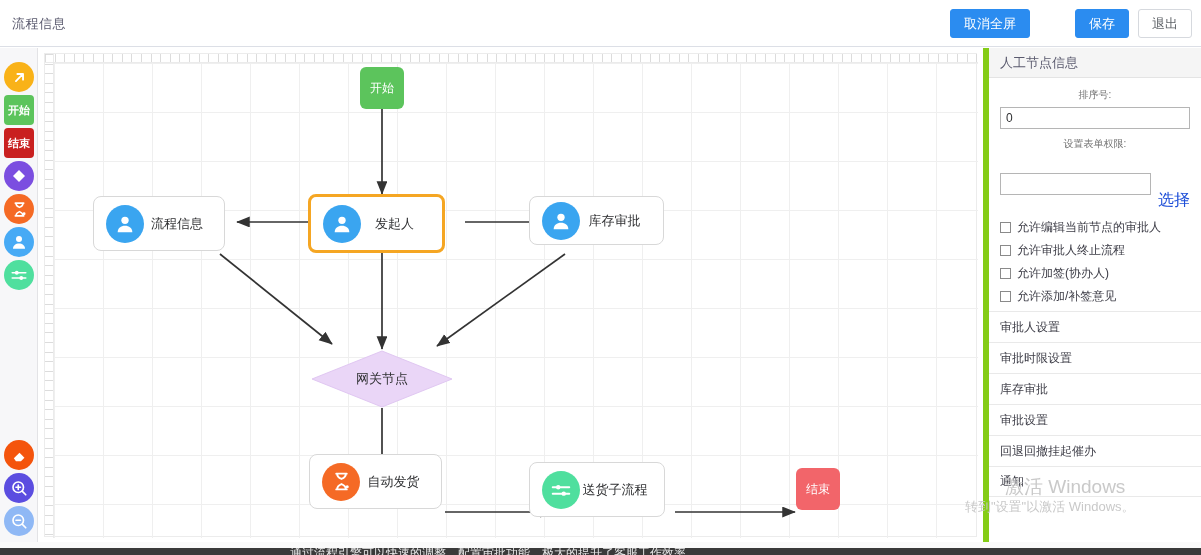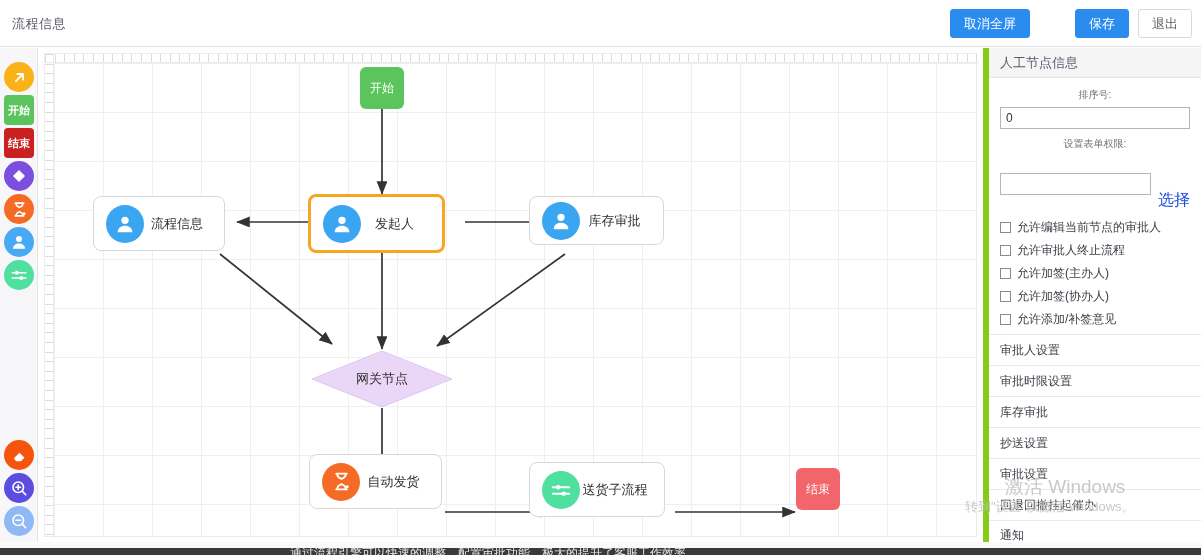--- a/index.html
+++ b/index.html
@@ -369,37 +369,32 @@
     <div class="check-row">
       <span class="checkbox"></span>
       <span class="check-label">允许编辑当前节点的审批人</span>
     </div>
     <div class="check-row">
       <span class="checkbox"></span>
       <span class="check-label">允许审批人终止流程</span>
     </div>
     <div class="check-row">
       <span class="checkbox"></span>
-      <span class="check-label">允许加签(主办人)</span>
-    </div>
-    <div class="check-row">
-      <span class="checkbox"></span>
       <span class="check-label">允许加签(协办人)</span>
     </div>
     <div class="check-row">
       <span class="checkbox"></span>
       <span class="check-label">允许添加/补签意见</span>
     </div>
   </div>
 
   <div class="accordion">
     <div class="acc-item">审批人设置</div>
     <div class="acc-item">审批时限设置</div>
     <div class="acc-item">库存审批</div>
-    <div class="acc-item">抄送设置</div>
     <div class="acc-item">审批设置</div>
     <div class="acc-item">回退回撤挂起催办</div>
     <div class="acc-item">通知</div>
   </div>
 </div>
 
 <div id="watermark">
   <div id="wm-line1">激活 Windows</div>
   <div id="wm-line2">转到"设置"以激活 Windows。</div>
 </div>

